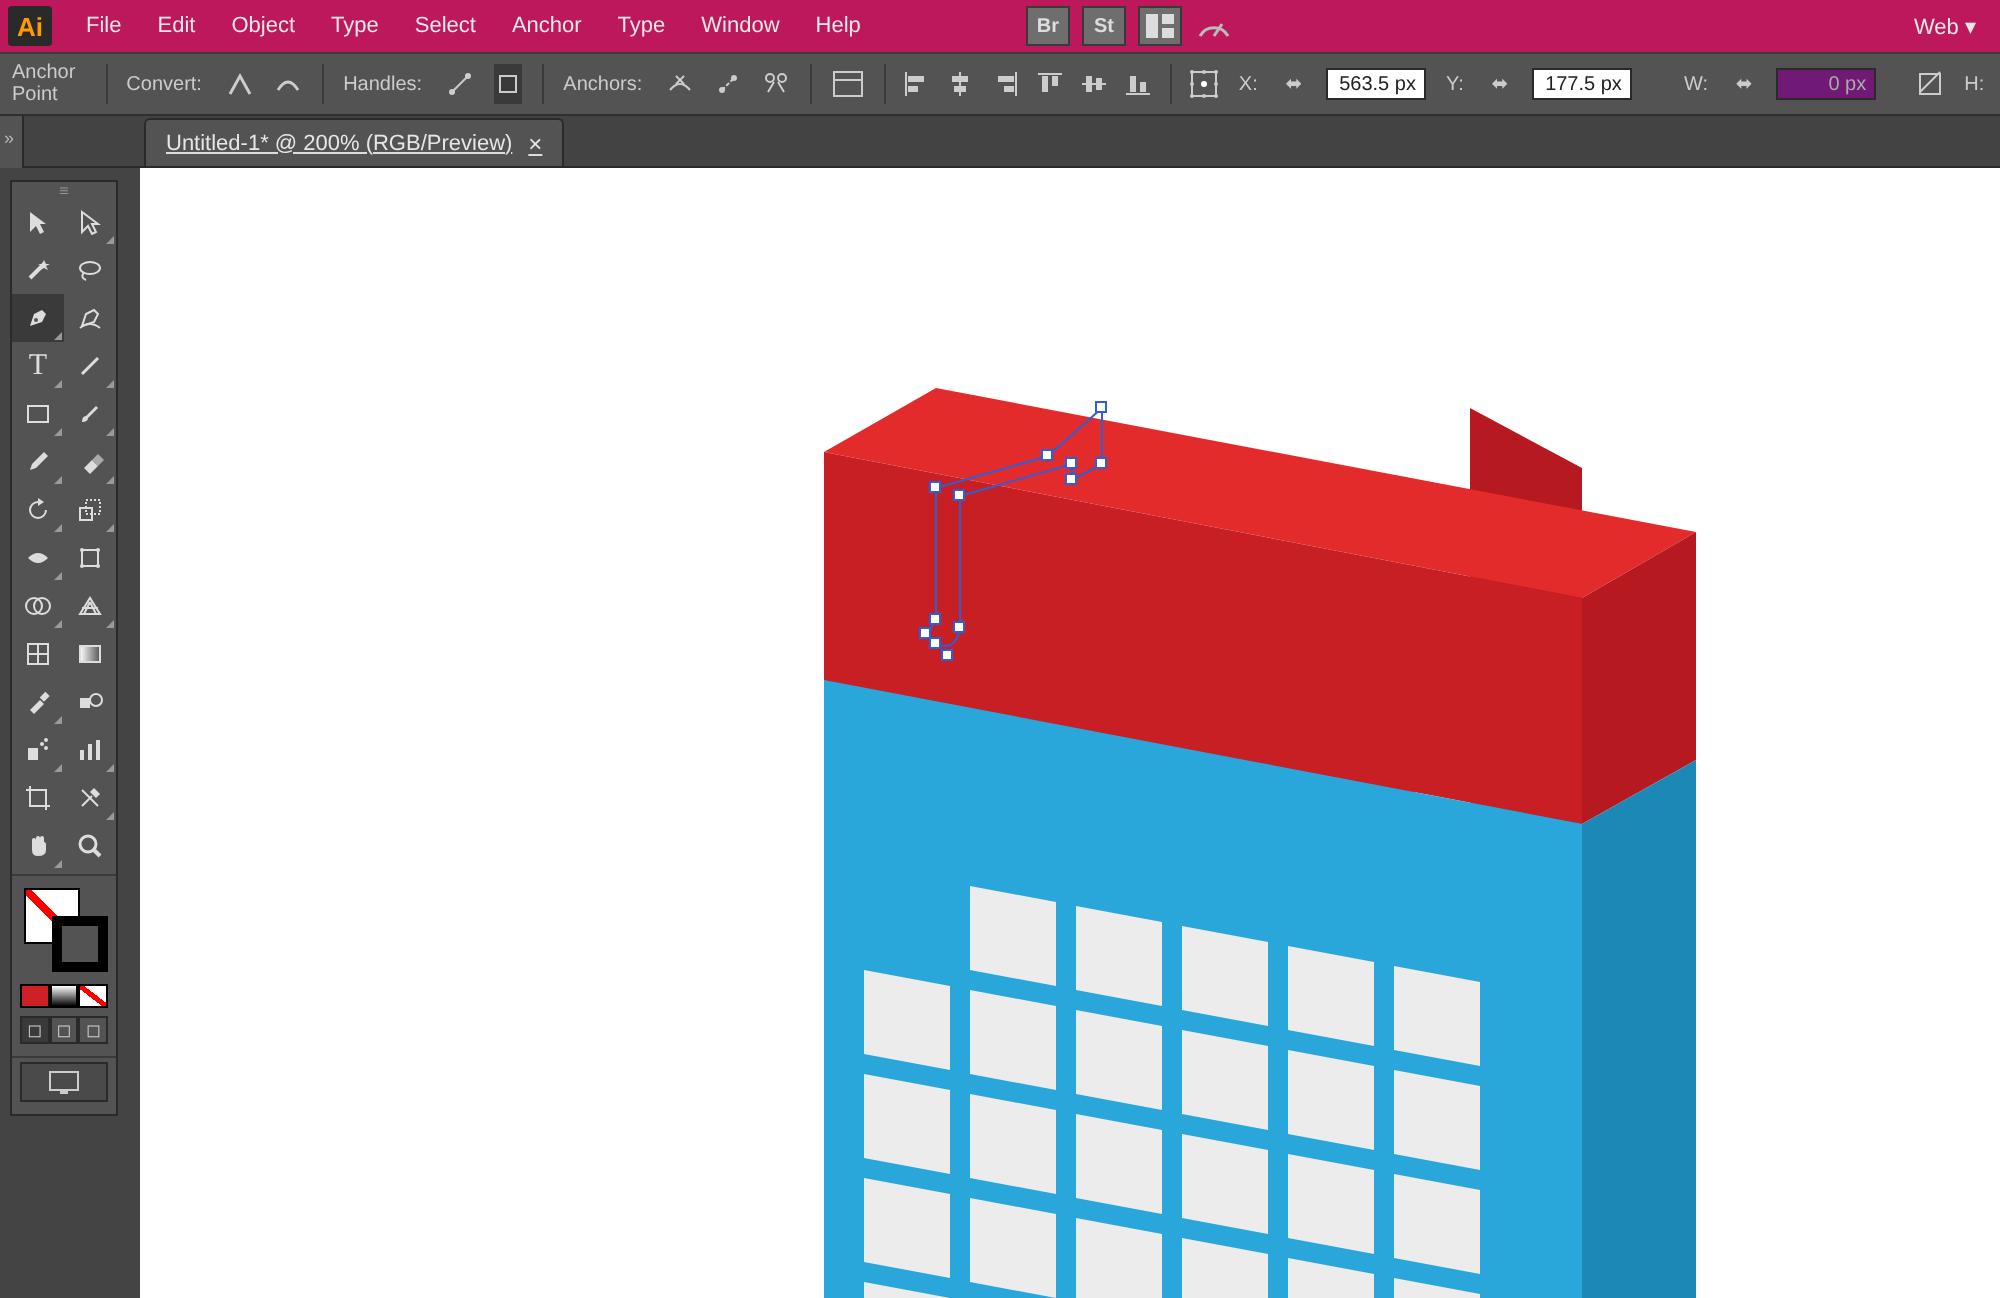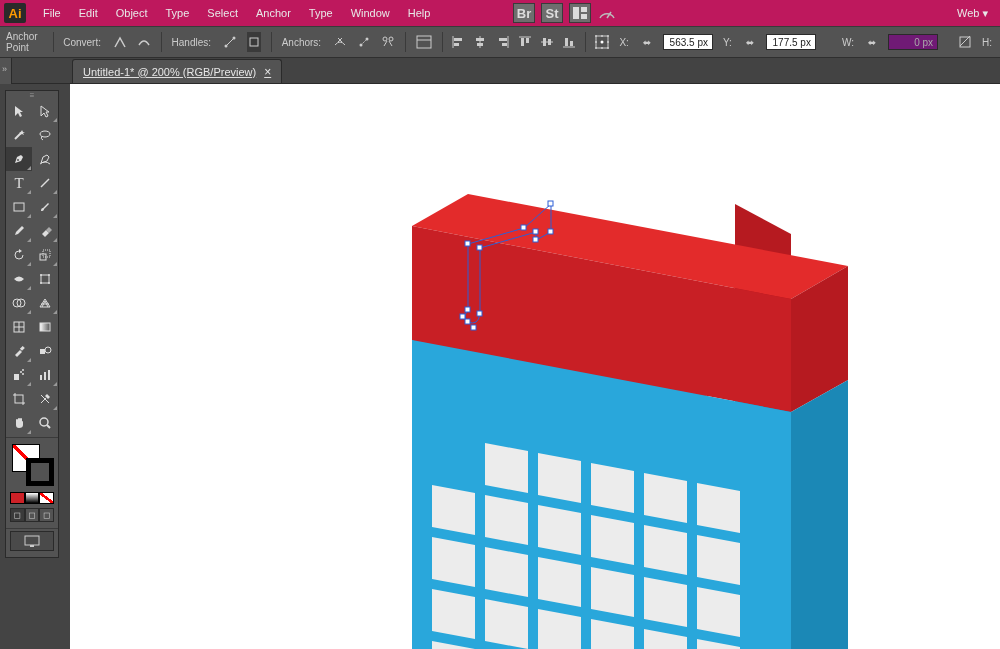--- a/index.html
+++ b/index.html
@@ -3,21 +3,21 @@
 <meta charset="utf-8">
 <style>
 * { margin: 0; padding: 0; box-sizing: border-box; font-family: "Segoe UI", Tahoma, sans-serif; }
 html, body { width: 1000px; height: 649px; overflow: hidden; background: #444; color: #ddd; font-size: 11px; }
 
 
 .menubar { height: 26px; background: #be185d; display: flex; align-items: center; padding: 0 4px; }
 .ai-logo { width: 22px; height: 20px; background: #2a2a2a; color: #ff9a00; font-weight: bold; font-size: 13px; display: flex; align-items: center; justify-content: center; border-radius: 2px; margin-right: 8px; }
 .menubar .menu-item { padding: 0 9px; cursor: pointer; color: #e8e8e8; }
 .menubar .right { margin-left: auto; display: flex; align-items: center; gap: 6px; }
-.icon-box { width: 22px; height: 20px; background: #6e6e6e; border: 1px solid #3a3a3a; display:flex; align-items:center; justify-content:center; font-size:13px; color:#ddd; font-weight:bold; }
+.icon-box { width: 22px; height: 20px; background: #6e6e6e; border: 1px solid #3a3a3a; display:flex; align-items:center; justify-content:center; font-size:10px; color:#ddd; font-weight:bold; }
 .workspace-label { padding: 0 8px; color:#e8e8e8; }
 
 
 .optionsbar { height: 32px; background: #535353; border-top:1px solid #3a3a3a; border-bottom:1px solid #2f2f2f; display:flex; align-items:center; padding: 0 6px; gap:10px; font-size:10px; color:#ccc; }
 .optionsbar .label { margin-right: 2px; }
 .opt-icon { width:20px; height:20px; display:flex; align-items:center; justify-content:center; color:#ccc; }
 .opt-dark { background:#3a3a3a; }
 .txt-input { background:#fff; color:#222; font-size:10px; padding:4px 4px; width:50px; height:16px; border:1px solid #2a2a2a; text-align:right; }
 .txt-input.disabled { background:#701a75; color:#aaa; }
 .sep { width:1px; height:20px; background:#3a3a3a; }

